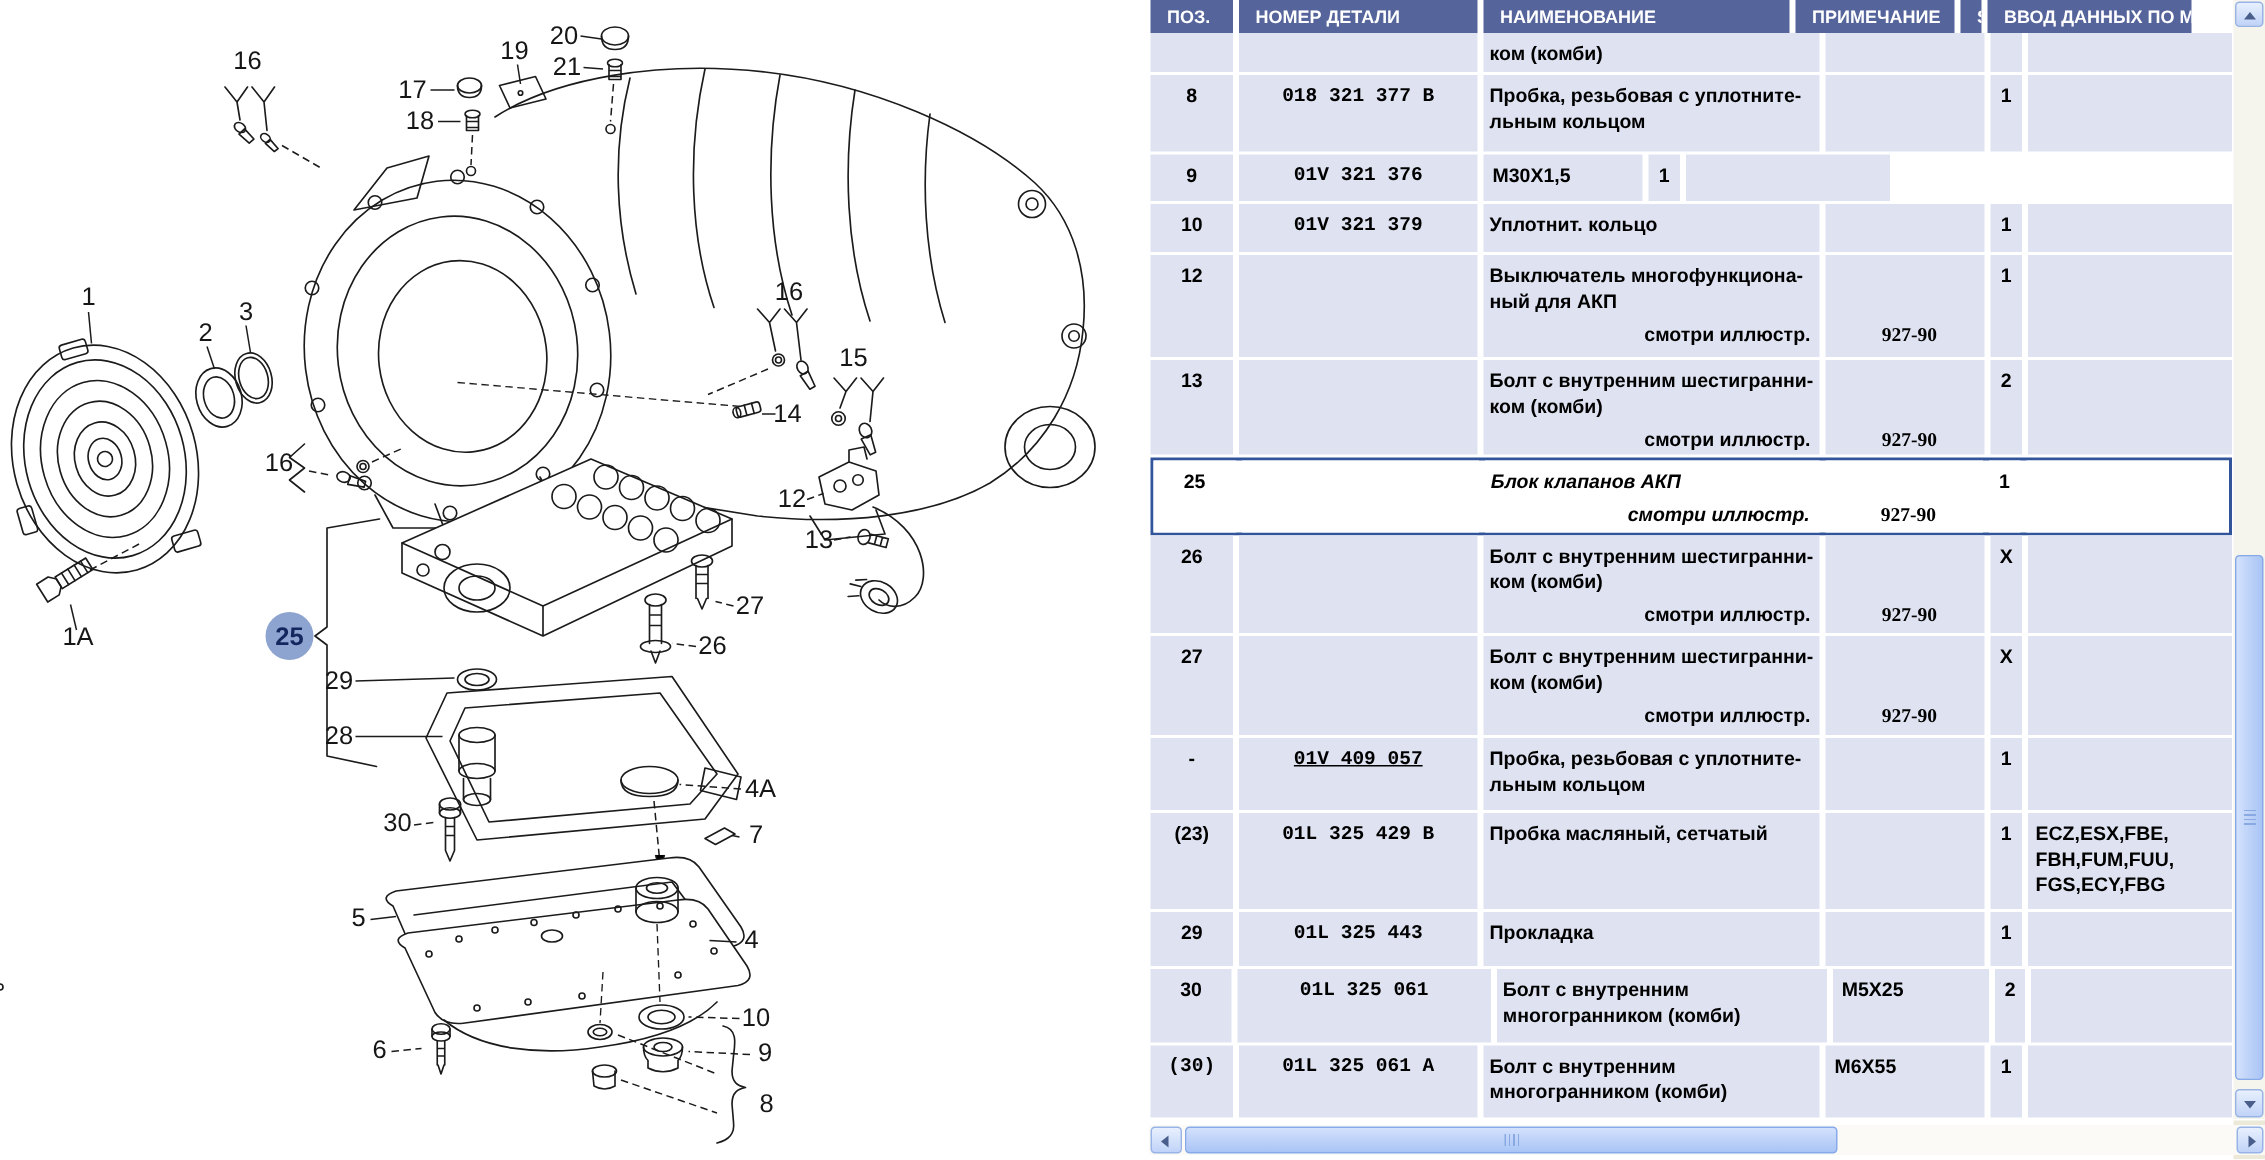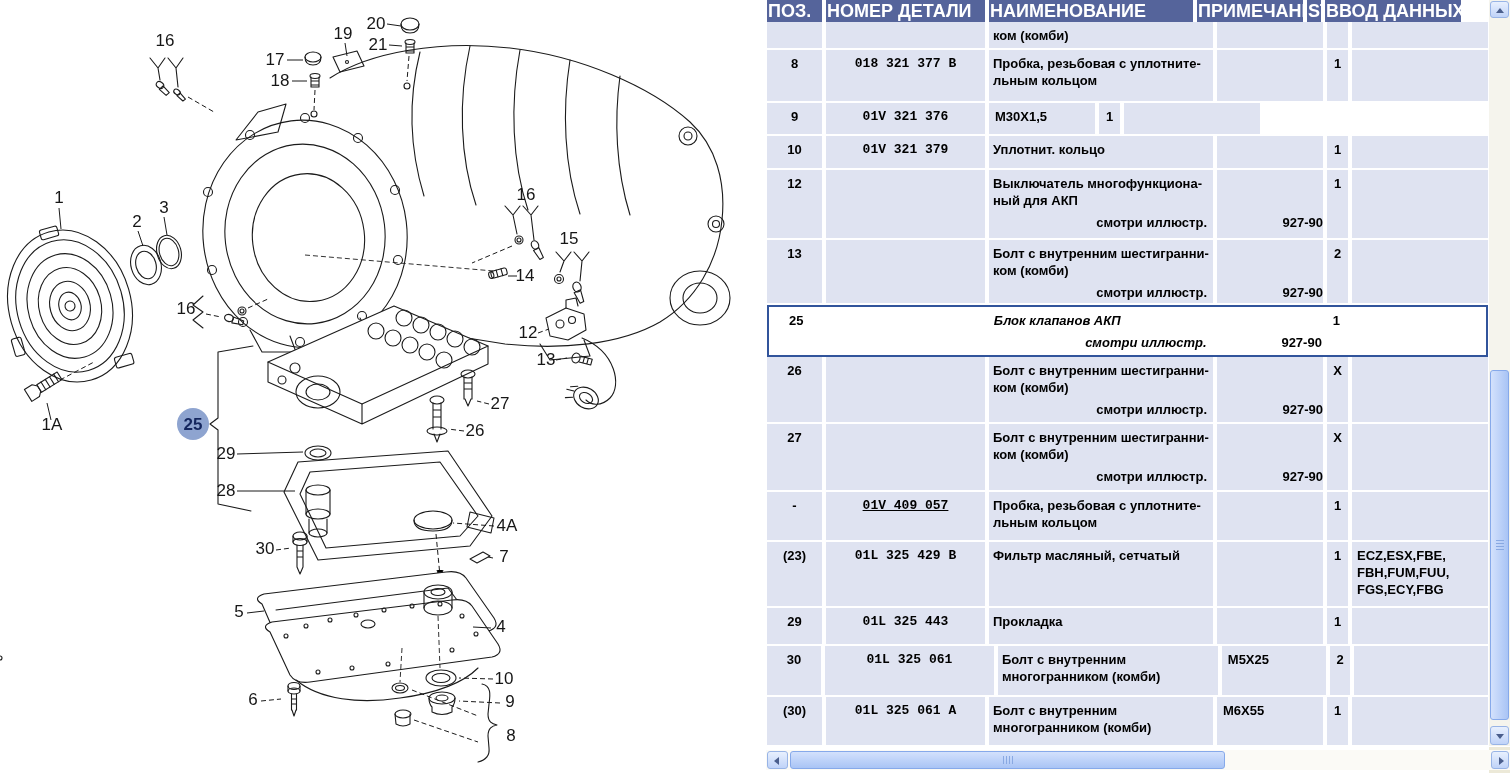--- a/index.html
+++ b/index.html
@@ -11,33 +11,33 @@
   .art{stroke:#1b1b1b;fill:none;stroke-width:1.1;stroke-linejoin:round;stroke-linecap:round;}
   .artw{fill:#fff;}
   .callout{font:17px "Liberation Sans",sans-serif;fill:#161616;text-anchor:middle;}
   .balloon-text{font-weight:bold;fill:#14265e;}
   .lead{stroke:#1b1b1b;stroke-width:1;}
   .dash{stroke-dasharray:5 3;}
   .thin{stroke-width:0.9;}
   
   #table-pane{position:absolute;left:767px;top:0;width:743px;height:747px;}
   #thead{position:absolute;left:0;top:0;height:22px;display:flex;column-gap:4px;}
-  .hcell{background:#55649b;color:#fff;font-size:18px;font-weight:bold;line-height:22px;
-         padding-left:1px;box-sizing:border-box;overflow:hidden;white-space:nowrap;}
+  .hcell{background:#55649b;color:#fff;font-size:12px;font-weight:bold;line-height:22px;
+         padding-left:11px;box-sizing:border-box;overflow:hidden;white-space:nowrap;}
   #rows{position:absolute;left:0;top:22px;width:721px;}
   .trow{display:flex;column-gap:4px;background:#fff;border-bottom:2px solid #fff;box-sizing:border-box;}
   .cell{background:#dfe3f1;height:100%;overflow:hidden;padding-top:5px;box-sizing:border-box;}
   .trow.sel{border:2px solid #31549b;}
   .trow.sel .cell{background:#fff;}
   .ln{line-height:17px;font-size:13px;font-weight:bold;white-space:nowrap;color:#000;}
   .ln.see{text-align:right;margin-top:5px;padding-right:6px;}
   .c-name .ln{padding-left:4px;}
   .c-name .ln.see{padding-left:4px;}
   .c-note .ln{padding-left:6px;}
-  .c-note .ln.see{text-align:right;padding-right:0;}
+  .c-note .ln.see{text-align:center;padding-right:0;font-family:Liberation Serif, serif;}
   .c-models .ln{padding-left:5px;}
   .c-pos .ln,.c-st .ln{text-align:center;}
   .c-number .ln{text-align:center;font-family:"Liberation Mono",monospace;font-size:13px;font-weight:bold;}
   
   .sb-btn{position:absolute;background:linear-gradient(180deg,#e8f0fe,#c0d3f8);
           border:1px solid #98b4e6;border-radius:3px;box-sizing:border-box;}
   .tri{position:absolute;width:0;height:0;}
   #vscroll{position:absolute;left:722px;top:0;width:21px;height:746px;background:#f5f4ed;}
   #vthumb{position:absolute;left:1px;top:370px;width:19px;height:350px;border-radius:3px;
           background:linear-gradient(90deg,#d3e1fc,#a9c4f5);border:1px solid #86a9ea;box-sizing:border-box;}
@@ -605,21 +605,21 @@
           <div class="cell c-models" style="width: 136px;"></div>
         </div>
         <div class="trow" style="height: 66px;">
           <div class="cell c-pos" style="width: 55px;">
             <div class="ln">(23)</div>
           </div>
           <div class="cell c-number" style="width: 159px;">
             <div class="ln">01L 325 429 B</div>
           </div>
           <div class="cell c-name" style="width: 224px;">
-            <div class="ln">Фильтр масляный, сетчатый</div>
+            <div class="ln">Пробка масляный, сетчатый</div>
           </div>
           <div class="cell c-note" style="width: 106px;">
             <div class="ln">&nbsp;</div>
           </div>
           <div class="cell c-st" style="width: 21px;">
             <div class="ln">1</div>
           </div>
           <div class="cell c-models" style="width: 136px;">
             <div class="ln">ECZ,ESX,FBE,</div>
             <div class="ln">FBH,FUM,FUU,</div>
@@ -658,21 +658,21 @@
           <div class="cell c-note" style="width: 106px;">
             <div class="ln">M5X25</div>
             <div class="ln">&nbsp;</div>
           </div>
           <div class="cell c-st" style="width: 21px;">
             <div class="ln">2</div>
           </div>
           <div class="cell c-models" style="width: 136px;"></div>
         </div>
         <div class="trow" style="height: 50px;">
-          <div class="cell c-pos" style="width: 55px;">
+          <div class="cell c-pos" style="width: 55px; font-family: Liberation Mono, monospace;">
             <div class="ln">(30)</div>
           </div>
           <div class="cell c-number" style="width: 159px;">
             <div class="ln">01L 325 061 A</div>
           </div>
           <div class="cell c-name" style="width: 224px;">
             <div class="ln">Болт с внутренним</div>
             <div class="ln">многогранником (комби)</div>
           </div>
           <div class="cell c-note" style="width: 106px;">

